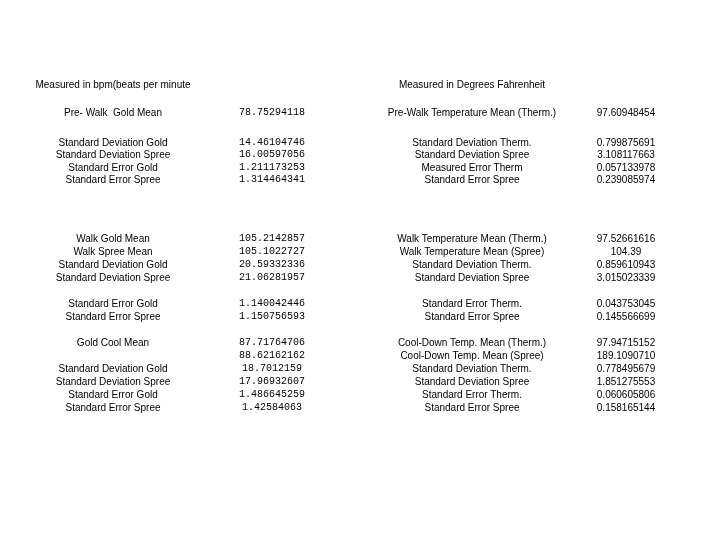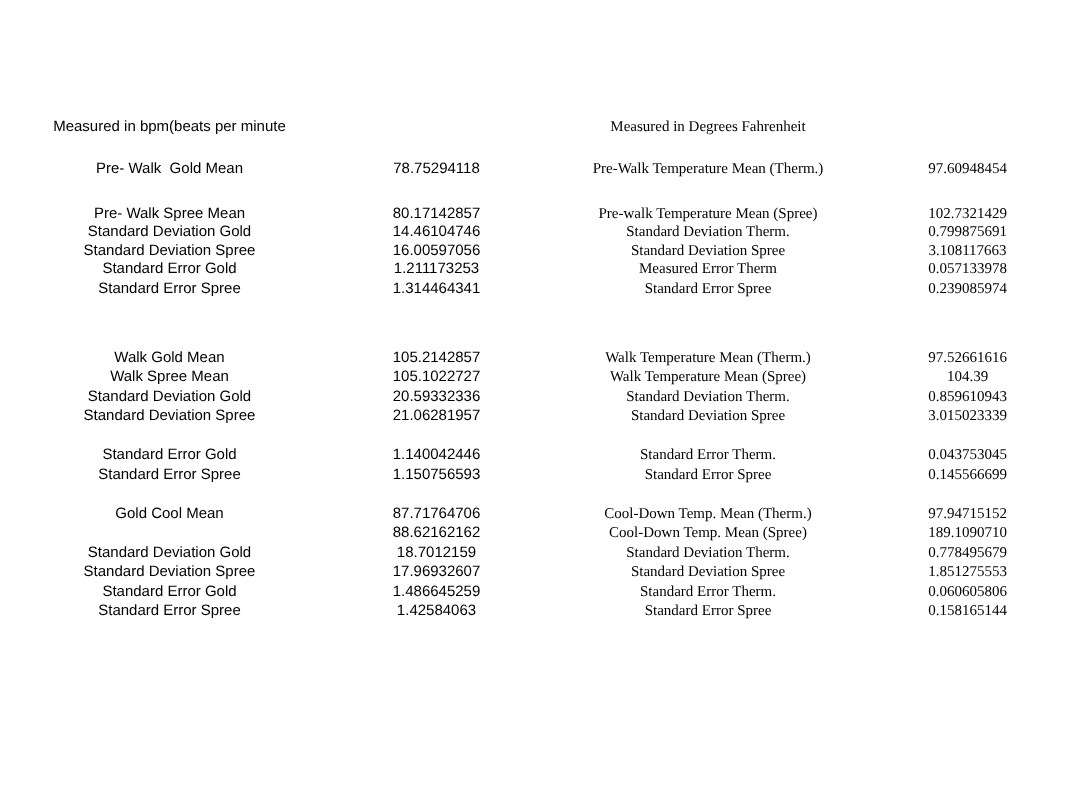--- a/index.html
+++ b/index.html
@@ -40,23 +40,23 @@
   .sec-2 .row, .sec-3 .row { height: 13px;  line-height: 13px; }
   .row { position: relative; }
   .cell {
     position: absolute;
     top: 0;
     text-align: center;
     white-space: pre;
     line-height: inherit;
   }
   .c1 { left: 13px;  width: 200px; } 
-  .c2 { left: 241px; width: 100px; } 
-  .c3 { left: 372px; width: 200px; font-family: Liberation Serif, serif; } 
-  .c4 { left: 595px; width: 100px; font-family: Liberation Serif, serif; } 
+  .c2 { left: 222px; width: 100px; font-family: Liberation Mono, monospace; } 
+  .c3 { left: 372px; width: 200px; } 
+  .c4 { left: 576px; width: 100px; } 
 </style>
 </head>
 <body>
 
 <div class="sheet">
 
   <div class="hdr-row">
     <span class="cell c1">Measured in bpm(beats per minute</span>
     <span class="cell c3">Measured in Degrees Fahrenheit</span>
   </div>
@@ -64,26 +64,20 @@
   <div>
       <div class="sec sec-0">
         <div class="row">
           <span class="cell c1">Pre- Walk  Gold Mean</span>
           <span class="cell c2">78.75294118</span>
           <span class="cell c3">Pre-Walk Temperature Mean (Therm.)</span>
           <span class="cell c4">97.60948454</span>
         </div>
       </div>
       <div class="sec sec-1">
-        <div class="row">
-          <span class="cell c1">Pre- Walk Spree Mean</span>
-          <span class="cell c2">80.17142857</span>
-          <span class="cell c3">Pre-walk Temperature Mean (Spree)</span>
-          <span class="cell c4">102.7321429</span>
-        </div>
         <div class="row">
           <span class="cell c1">Standard Deviation Gold</span>
           <span class="cell c2">14.46104746</span>
           <span class="cell c3">Standard Deviation Therm.</span>
           <span class="cell c4">0.799875691</span>
         </div>
         <div class="row">
           <span class="cell c1">Standard Deviation Spree</span>
           <span class="cell c2">16.00597056</span>
           <span class="cell c3">Standard Deviation Spree</span>

